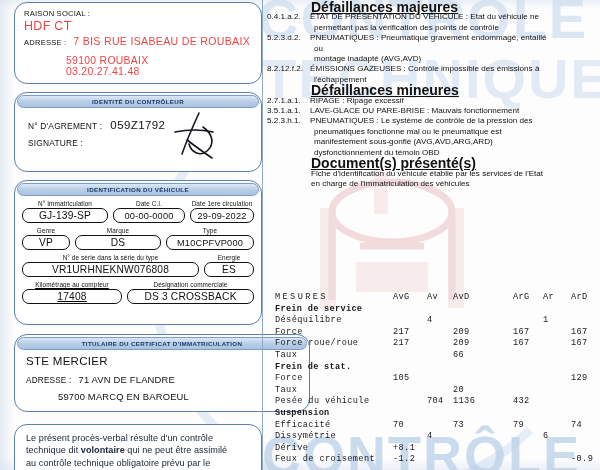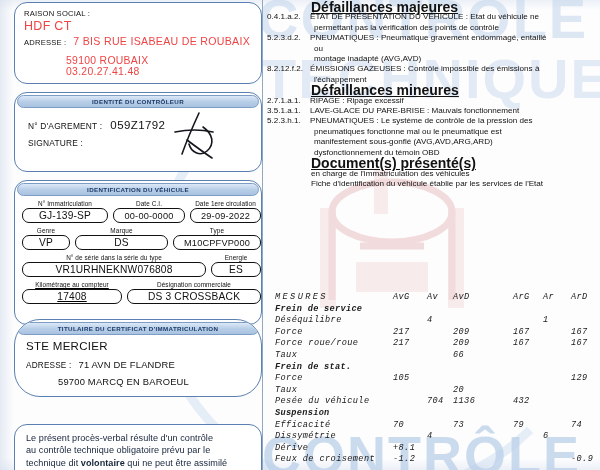--- a/index.html
+++ b/index.html
@@ -187,21 +187,21 @@
     position: absolute;
     right: 36px;
     top: 2px;
     width: 56px;
     height: 52px;
   }
 
   
   #card-vehicle { left: 14px; top: 180px; width: 248px; height: 145px; }
   #vehicle-body {
-    padding: 4px 0 4px 7px;
+    padding: 4px 7px 4px 7px;
   }
   .fld-row {
     display: flex;
     gap: 5px;
     margin-bottom: 4px;
   }
   .fld {
     display: flex;
     flex-direction: column;
     align-items: center;
@@ -227,21 +227,21 @@
   }
   .fld-val {
     font-size: 10.2px;
     color: #111;
     white-space: nowrap;
     letter-spacing: .2px;
   }
   .fld-val.small { font-size: 9.2px; }
 
   
-  #card-holder { left: 14px; top: 319px; width: 248px; height: 78px; border-radius: 26px; }
+  #card-holder { left: 14px; top: 334px; width: 296px; height: 78px; }
   #holder-body { padding: 5px 11px 4px 11px; }
   .holder-name {
     font-size: 11.5px;
     color: #111;
     letter-spacing: .3px;
     margin-bottom: 7px;
   }
   .holder-addr-line {
     font-size: 9.4px;
     color: #111;
@@ -312,21 +312,20 @@
   
   #measures {
     position: absolute;
     left: 0;
     top: 292px;
     width: 338px;
     height: 178px;
     box-sizing: border-box;
     padding-left: 12px;
     font-family: "Liberation Mono", "DejaVu Sans Mono", monospace;
-    font-style: italic;
   }
   .m-row {
     position: relative;
     height: 11.6px;
     font-size: 8.6px;
     color: #1a1a1a;
     white-space: nowrap;
   }
   .m-label {
     position: absolute;
@@ -513,22 +512,22 @@
           <span class="lbl-small" style="font-size:8.2px;">ADRESSE :</span>
           <span class="holder-addr-line" style="margin:0;">71 AVN DE FLANDRE</span>
         </div>
         <div class="holder-addr-line holder-indent">59700 MARCQ EN BAROEUL</div>
       </div>
     </div>
 
     <div class="card" id="card-legal">
       <div id="legal-body">
         <div class="legal-line">Le présent procès-verbal résulte d'un contrôle</div>
+        <div class="legal-line"><span>technique dit </span><b>volontaire</b><span> qui ne peut être assimilé</span></div>
         <div class="legal-line">au contrôle technique obligatoire prévu par le</div>
-        <div class="legal-line"><span>technique dit </span><b>volontaire</b><span> qui ne peut être assimilé</span></div>
       </div>
     </div>
 
   </div>
 
   <div id="right-col">
 
     <div id="defects">
       <div class="def-section-title">Défaillances majeures</div>
       <div id="major-list">
@@ -562,22 +561,22 @@
           <div class="def-item">
             <span class="def-code">5.2.3.h.1.</span>
             <span class="def-text">PNEUMATIQUES : Le système de contrôle de la pression des</span>
           </div>
           <div class="def-cont">pneumatiques fonctionne mal ou le pneumatique est</div>
           <div class="def-cont">manifestement sous-gonflé (AVG,AVD,ARG,ARD)</div>
           <div class="def-cont">dysfonctionnement du témoin OBD</div>
         </div>
       <div class="def-section-title">Document(s) présenté(s)</div>
       <div id="doc-list">
+          <div class="doc-line">Fiche d'identification du véhicule établie par les services de l'Etat</div>
           <div class="doc-line">en charge de l'immatriculation des véhicules</div>
-          <div class="doc-line">Fiche d'identification du véhicule établie par les services de l'Etat</div>
         </div>
     </div>
 
     <div id="measures">
       <div id="measures-rows">
           <div class="m-row">
             <span class="m-label head">MESURES</span>
             <span class="m-cell c-avg">AvG</span>
             <span class="m-cell c-av">Av</span>
             <span class="m-cell c-avd">AvD</span>

